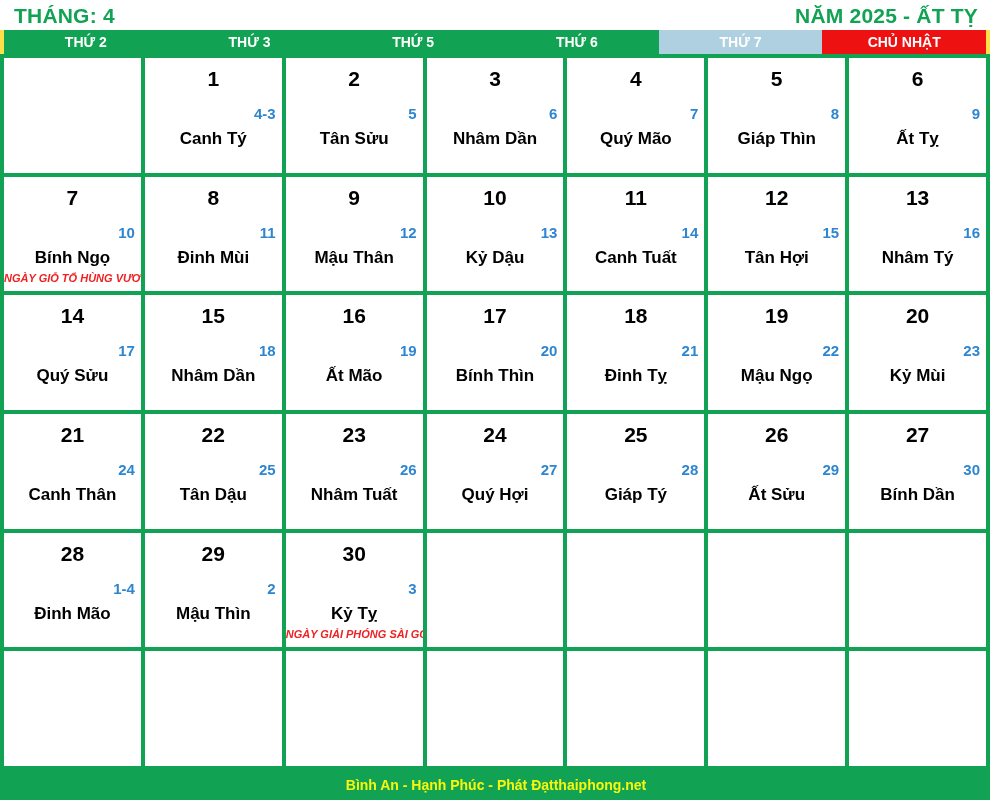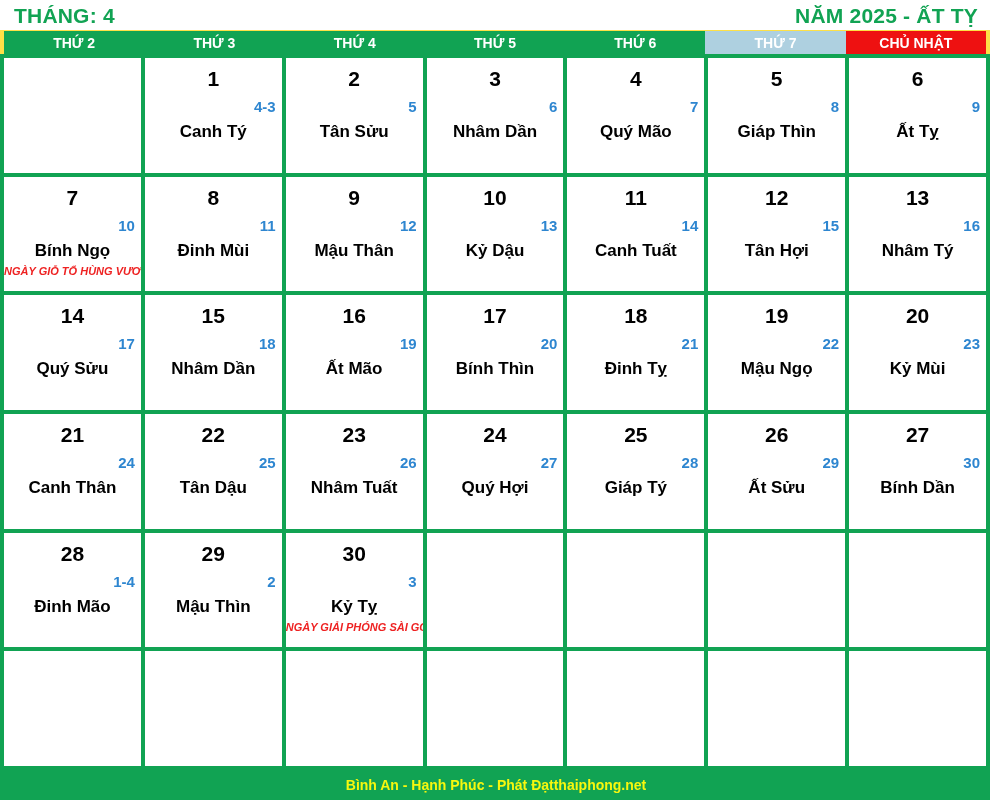--- a/index.html
+++ b/index.html
@@ -42,20 +42,21 @@
     line-height: 1;
   }
 
   
   .weekhead {
     flex: 0 0 24px;
     height: 24px;
     display: flex;
     background: #fde047;
     padding: 1px 4px;
+    align-items: center;
   }
   .weekhead .wh-cell {
     flex: 1 1 0;
     display: flex;
     align-items: center;
     justify-content: center;
     color: #ffffff;
     font-size: 14px;
     font-weight: bold;
     white-space: nowrap;
@@ -106,21 +107,21 @@
     margin-top: 10px;
     height: 22px;
   }
   .lunar {
     text-align: right;
     font-size: 15px;
     font-weight: bold;
     color: #2e86d0;
     line-height: 1;
     padding-right: 6px;
-    margin-top: 9px;
+    margin-top: 16px;
     height: 17px;
   }
   .canchi {
     text-align: center;
     font-size: 17px;
     font-weight: bold;
     color: #000000;
     line-height: 1;
     margin-top: 7px;
     height: 18px;
@@ -162,21 +163,20 @@
 <div id="page">
 
   <div class="titlebar">
     <div class="t-left">THÁNG: 4</div>
     <div class="t-right">NĂM 2025 - ẤT TỴ</div>
   </div>
 
   <div class="weekhead" id="weekhead">
       <div class="wh-cell">THỨ 2</div>
       <div class="wh-cell">THỨ 3</div>
-      <div class="wh-cell">THỨ 4</div>
       <div class="wh-cell">THỨ 5</div>
       <div class="wh-cell">THỨ 6</div>
       <div class="wh-cell sat">THỨ 7</div>
       <div class="wh-cell sun">CHỦ NHẬT</div>
     </div>
 
   <div class="gridwrap">
     <div class="grid" id="grid">
         <div class="cell empty"></div>
         <div class="cell">

